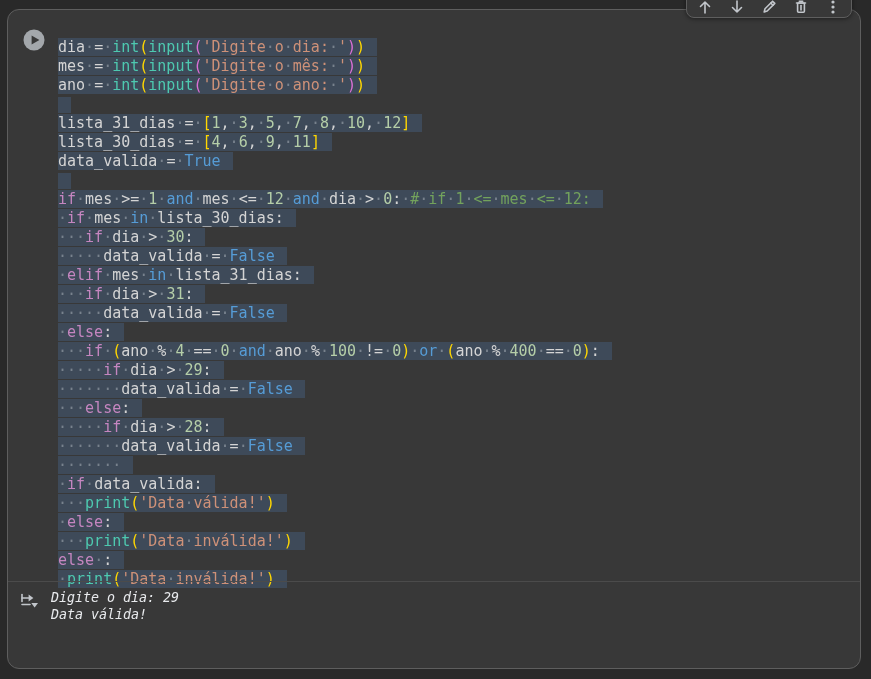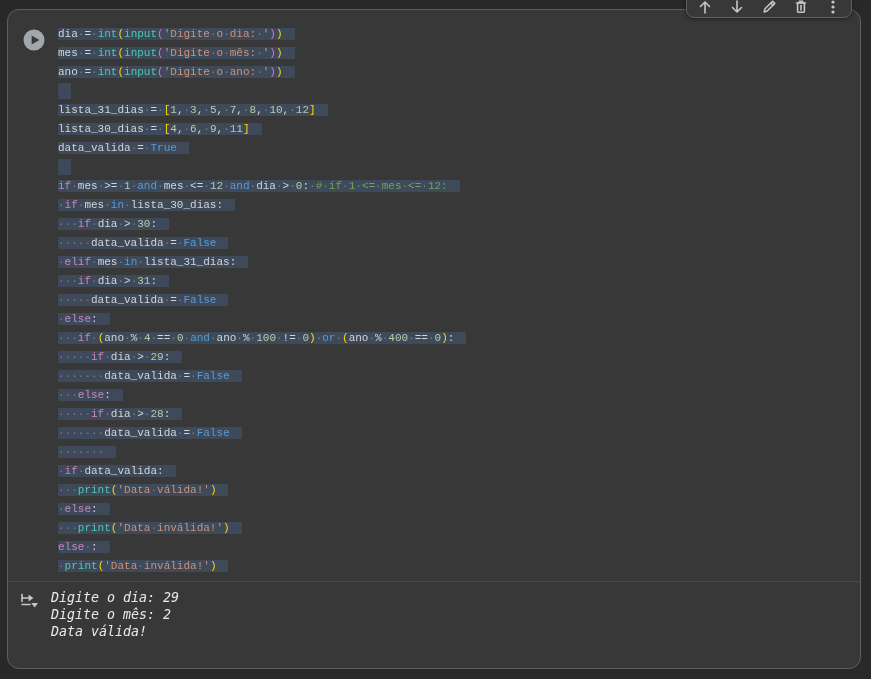--- a/index.html
+++ b/index.html
@@ -1,21 +1,21 @@
 <!DOCTYPE html>
 <html style="--page-bg: #292929; --cell-bg: #383838; --cell-border: #5e5e5e; --c-sel: #3e4a59; --c-kw: #C586C0; --c-kwb: #569CD6; --c-fn: #4EC9B0; --c-str: #CE9178; --c-num: #B5CEA8; --c-com: #73A25C; --c-text: #d4d4d4; --c-dot: #78828d; --c-b1: #FFD700; --c-b2: #DA70D6; --c-icon: #c2c6cb; --c-out: #E8EAED;"><head>
 <meta charset="utf-8">
 <style>
   html,body{margin:0;padding:0;background:#292929;}
   .page{position:relative;width:871px;height:679px;background:var(--page-bg,#292929);overflow:hidden;
         font-family:"DejaVu Sans Mono",monospace;}
   .cell{position:absolute;left:7px;top:9px;width:854px;height:660px;box-sizing:border-box;
         background:var(--cell-bg,#383838);border:1px solid var(--cell-border,#5e5e5e);border-radius:12px;}
   .run-btn{position:absolute;left:15px;top:19px;width:22px;height:22px;border:none;padding:0;background:transparent;cursor:pointer;}
-  .code{position:absolute;left:50px;top:15px;font-size:11px;line-height:19px;white-space:pre;color:var(--c-text,#d4d4d4);font-family:Liberation Mono, monospace;}
+  .code{position:absolute;left:50px;top:28px;font-size:15px;line-height:19px;white-space:pre;color:var(--c-text,#d4d4d4);}
   .cl{height:19px;}
   .sel{background:var(--c-sel,#3e4a59);padding-right:12px;}
   .sel.stub{display:inline-block;width:13px;height:16px;vertical-align:middle;padding-right:0;}
   .dot{color:var(--c-dot,#78828d);}
   .tk-id,.tk-op,.tk-ws{color:var(--c-text,#d4d4d4);}
   .tk-kw{color:var(--c-kw,#C586C0);}
   .tk-kwb,.tk-bool{color:var(--c-kwb,#569CD6);}
   .tk-fn{color:var(--c-fn,#4EC9B0);}
   .tk-str{color:var(--c-str,#CE9178);}
   .tk-num{color:var(--c-num,#B5CEA8);}
@@ -54,21 +54,21 @@
     <div class="divider"></div>
 
     <svg class="out-icon" viewBox="0 0 20 20">
       <path d="M3 3.5 V10.5" class="icon-stroke"></path>
       <path d="M3 7 H11" class="icon-stroke"></path>
       <path d="M9.6 3.6 L14.4 7 L9.6 10.4 Z" class="icon-fill"></path>
       <path d="M3 13.5 H11" class="icon-stroke"></path>
       <path d="M12.3 12 H19 L15.6 16.6 Z" class="icon-fill"></path>
     </svg>
 
-    <div class="output"><div>Digite o dia: 29</div><div>Digite o mês: 2</div><div>Data válida!</div></div>
+    <div class="output"><div>Digite o dia: 29</div><div>Data válida!</div></div>
 
   </div>
 
   <div class="toolbar">
     <button class="tb-btn">
       <svg width="16" height="16" viewBox="0 0 16 16">
         <path d="M8 14 V3 M3.5 7.5 L8 3 L12.5 7.5" class="icon-stroke"></path>
       </svg>
     </button>
     <button class="tb-btn">

